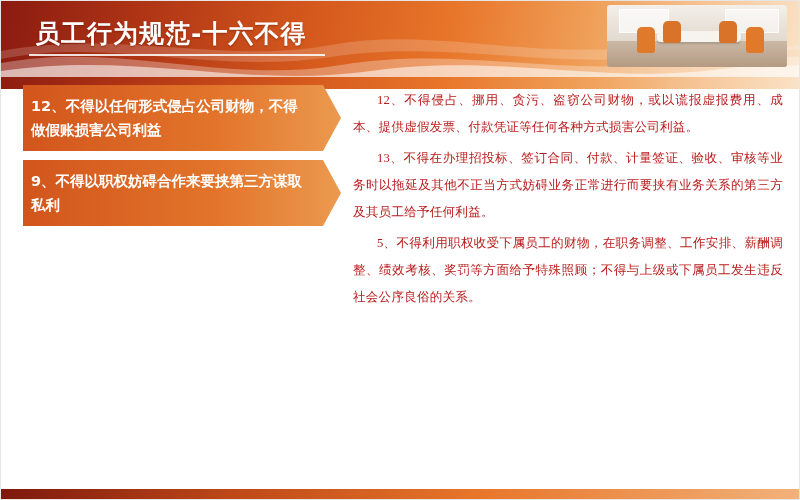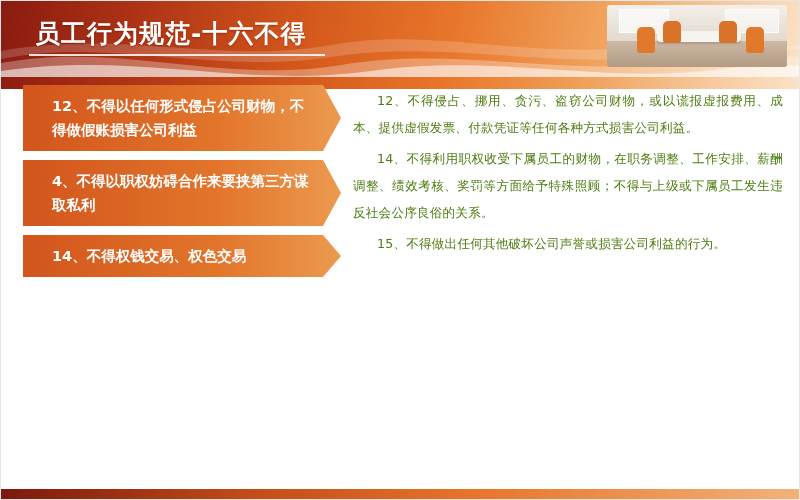--- a/index.html
+++ b/index.html
@@ -111,37 +111,38 @@
     top: 84px;
     width: 318px;
   }
   .banner {
     position: relative;
     margin-bottom: 9px;
     color: #ffffff;
     font-size: 14.5px;
     font-weight: bold;
     line-height: 24px;
-    padding: 9px 30px 9px 29px;
+    padding: 9px 30px 9px 8px;
     box-sizing: border-box;
     background: linear-gradient(90deg, #d2551c 0%, #e2742a 60%, #eb9a4f 100%);
     clip-path: polygon(0 0, calc(100% - 18px) 0, 100% 50%, calc(100% - 18px) 100%, 0 100%);
     -webkit-clip-path: polygon(0 0, calc(100% - 18px) 0, 100% 50%, calc(100% - 18px) 100%, 0 100%);
   }
   .banner.two-line { min-height: 62px; }
   .banner.one-line { min-height: 42px; display: flex; align-items: center; }
   
   .right-col {
     position: absolute;
     left: 352px;
     top: 86px;
     width: 430px;
     font-size: 12.6px;
-    color: #4d7c0f;
+    color: #b91c1c;
     line-height: 27px;
+    font-family: Liberation Serif, serif;
   }
   .para {
     margin: 0 0 4px 0;
     text-indent: 24px;
     text-align: justify;
     letter-spacing: 0.2px;
   }
   .footer-bar {
     position: absolute;
     left: 0;
@@ -172,24 +173,23 @@
       <div class="photo-table"></div>
       <div class="photo-chair c1"></div>
       <div class="photo-chair c2"></div>
       <div class="photo-chair c3"></div>
       <div class="photo-chair c4"></div>
     </div>
   </div>
 
   <div class="left-col">
     <div class="banner two-line">12、不得以任何形式侵占公司财物，不得做假账损害公司利益</div>
-    <div class="banner two-line">4、不得以职权妨碍合作来要挟第三方谋取私利</div>
-    <div class="banner one-line">14、不得权钱交易、权色交易</div>
+    <div class="banner two-line">9、不得以职权妨碍合作来要挟第三方谋取私利</div>
   </div>
 
   <div class="right-col">
     <p class="para">12、不得侵占、挪用、贪污、盗窃公司财物，或以谎报虚报费用、成本、提供虚假发票、付款凭证等任何各种方式损害公司利益。</p>
-    <p class="para">14、不得利用职权收受下属员工的财物，在职务调整、工作安排、薪酬调整、绩效考核、奖罚等方面给予特殊照顾；不得与上级或下属员工发生违反社会公序良俗的关系。</p>
-    <p class="para">15、不得做出任何其他破坏公司声誉或损害公司利益的行为。</p>
+    <p class="para">13、不得在办理招投标、签订合同、付款、计量签证、验收、审核等业务时以拖延及其他不正当方式妨碍业务正常进行而要挟有业务关系的第三方及其员工给予任何利益。</p>
+    <p class="para">5、不得利用职权收受下属员工的财物，在职务调整、工作安排、薪酬调整、绩效考核、奖罚等方面给予特殊照顾；不得与上级或下属员工发生违反社会公序良俗的关系。</p>
   </div>
 
   <div class="footer-bar"></div>
 </div>
 
 </body></html>

